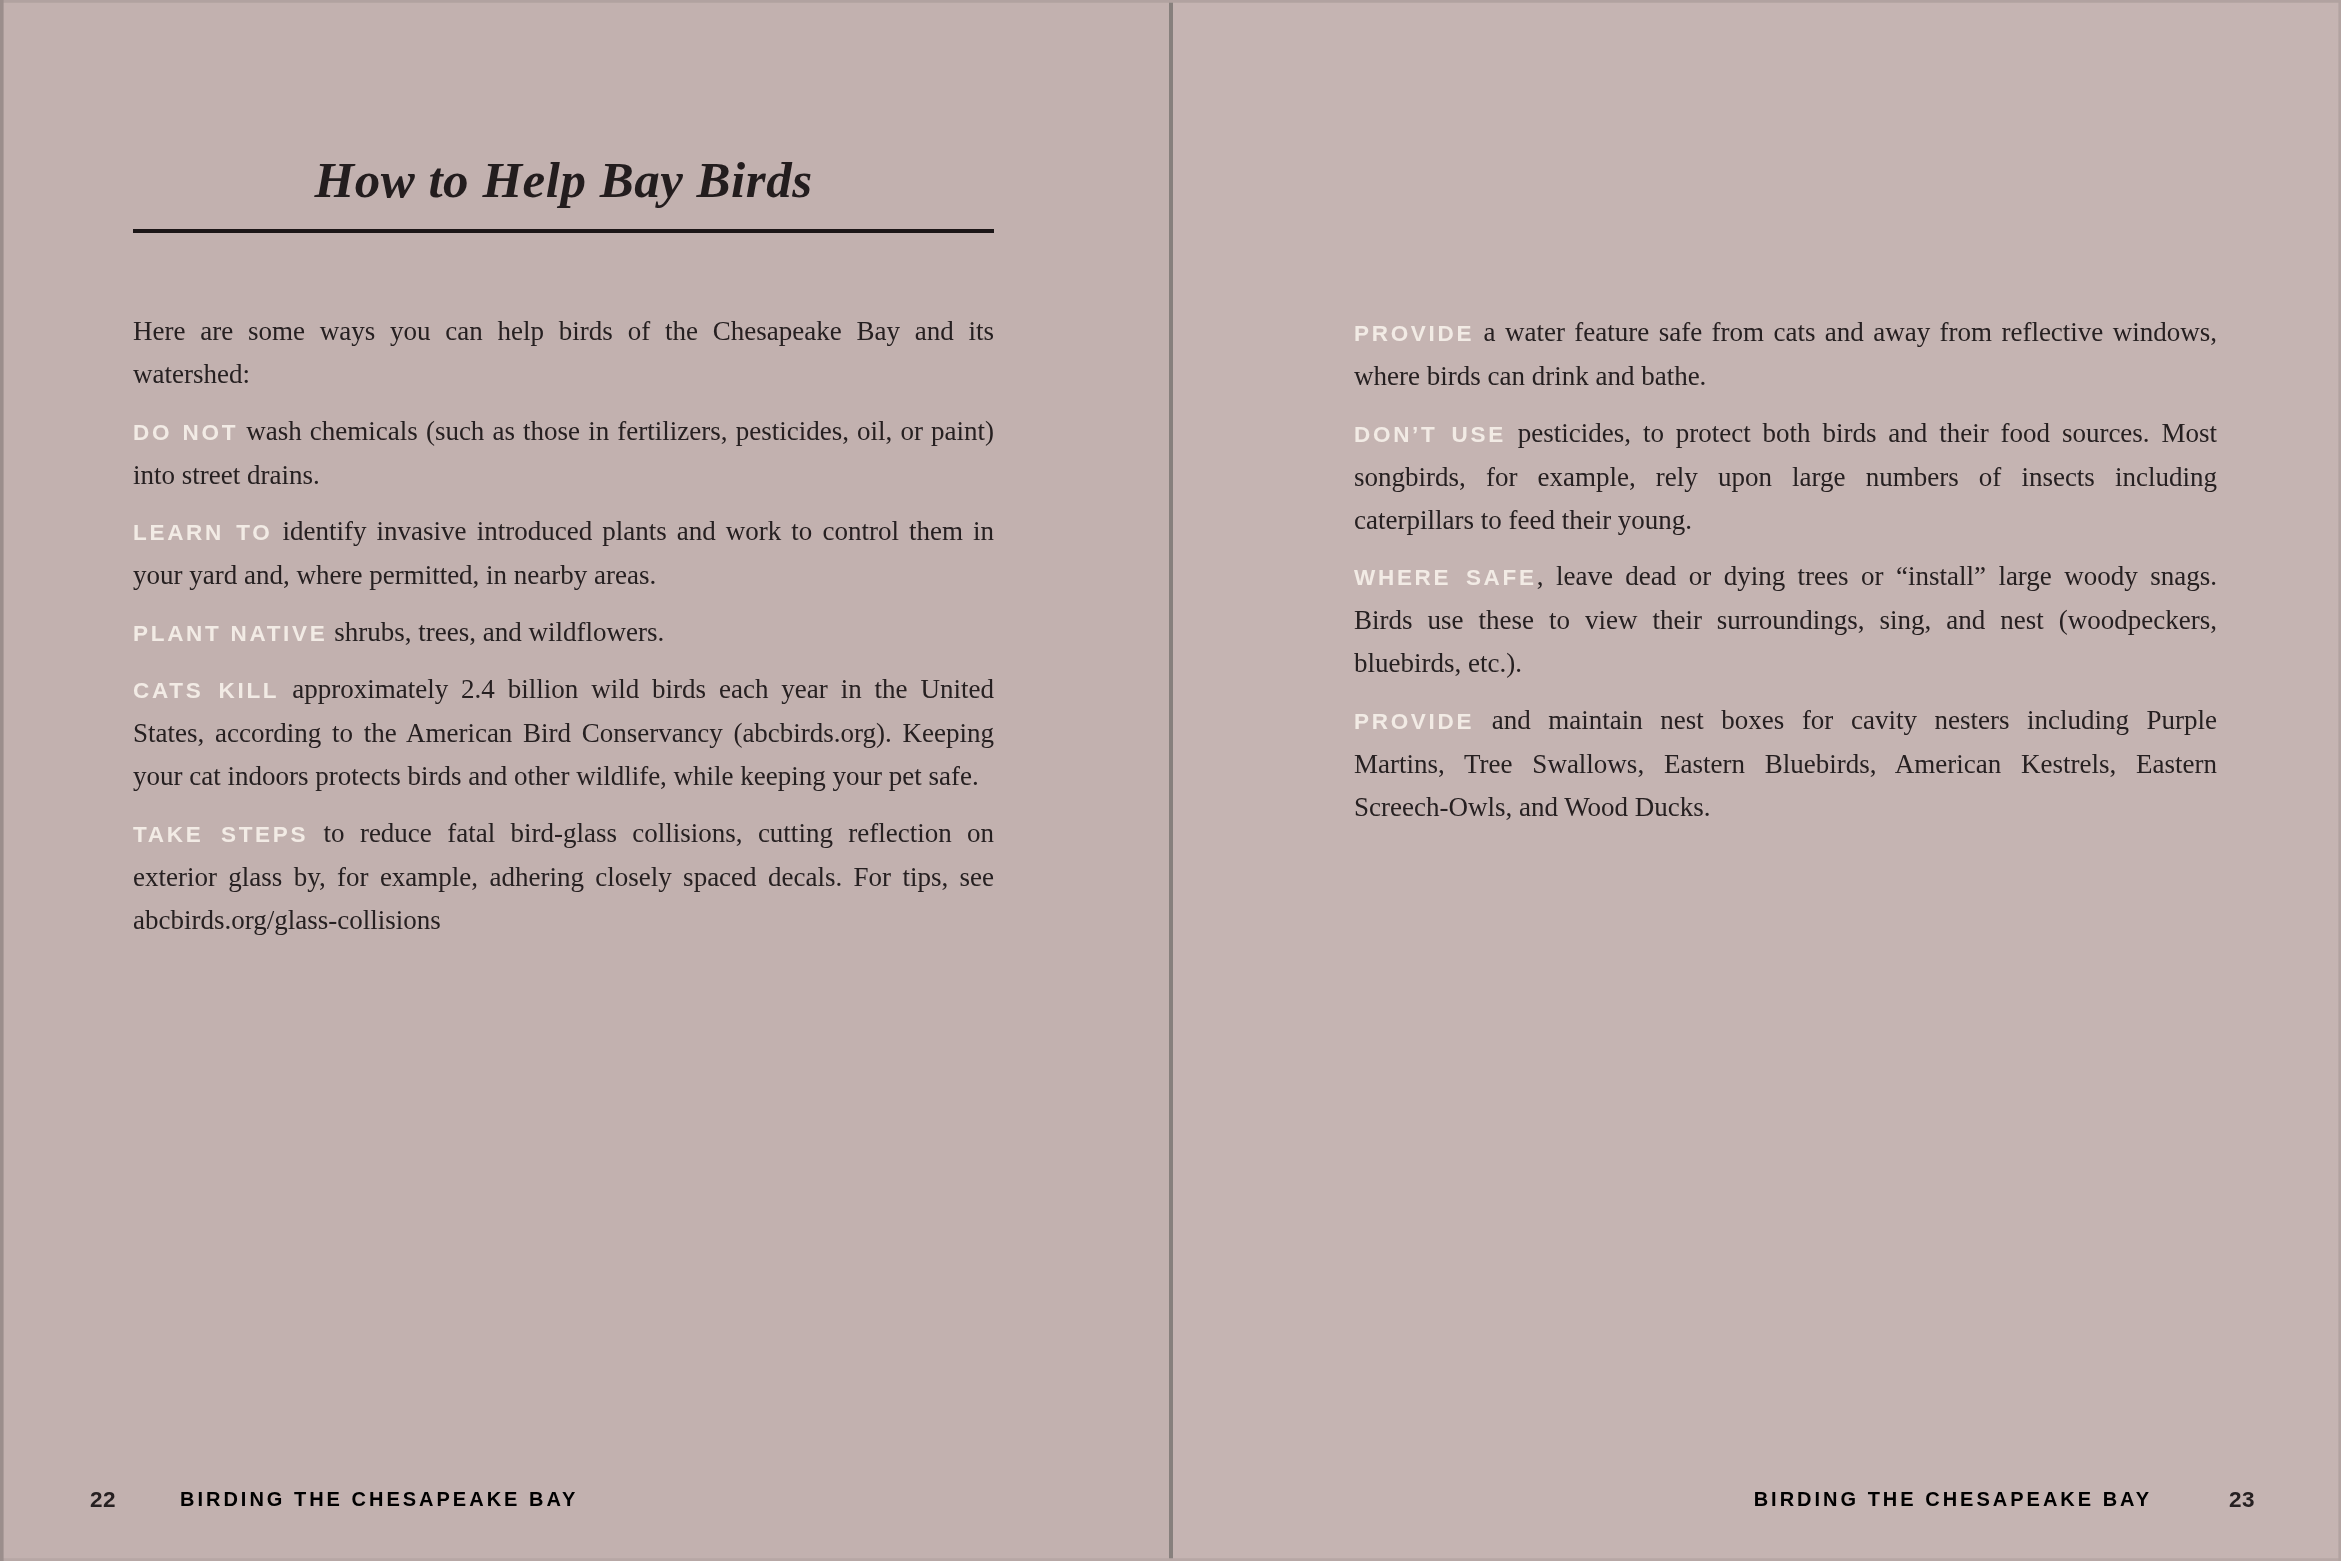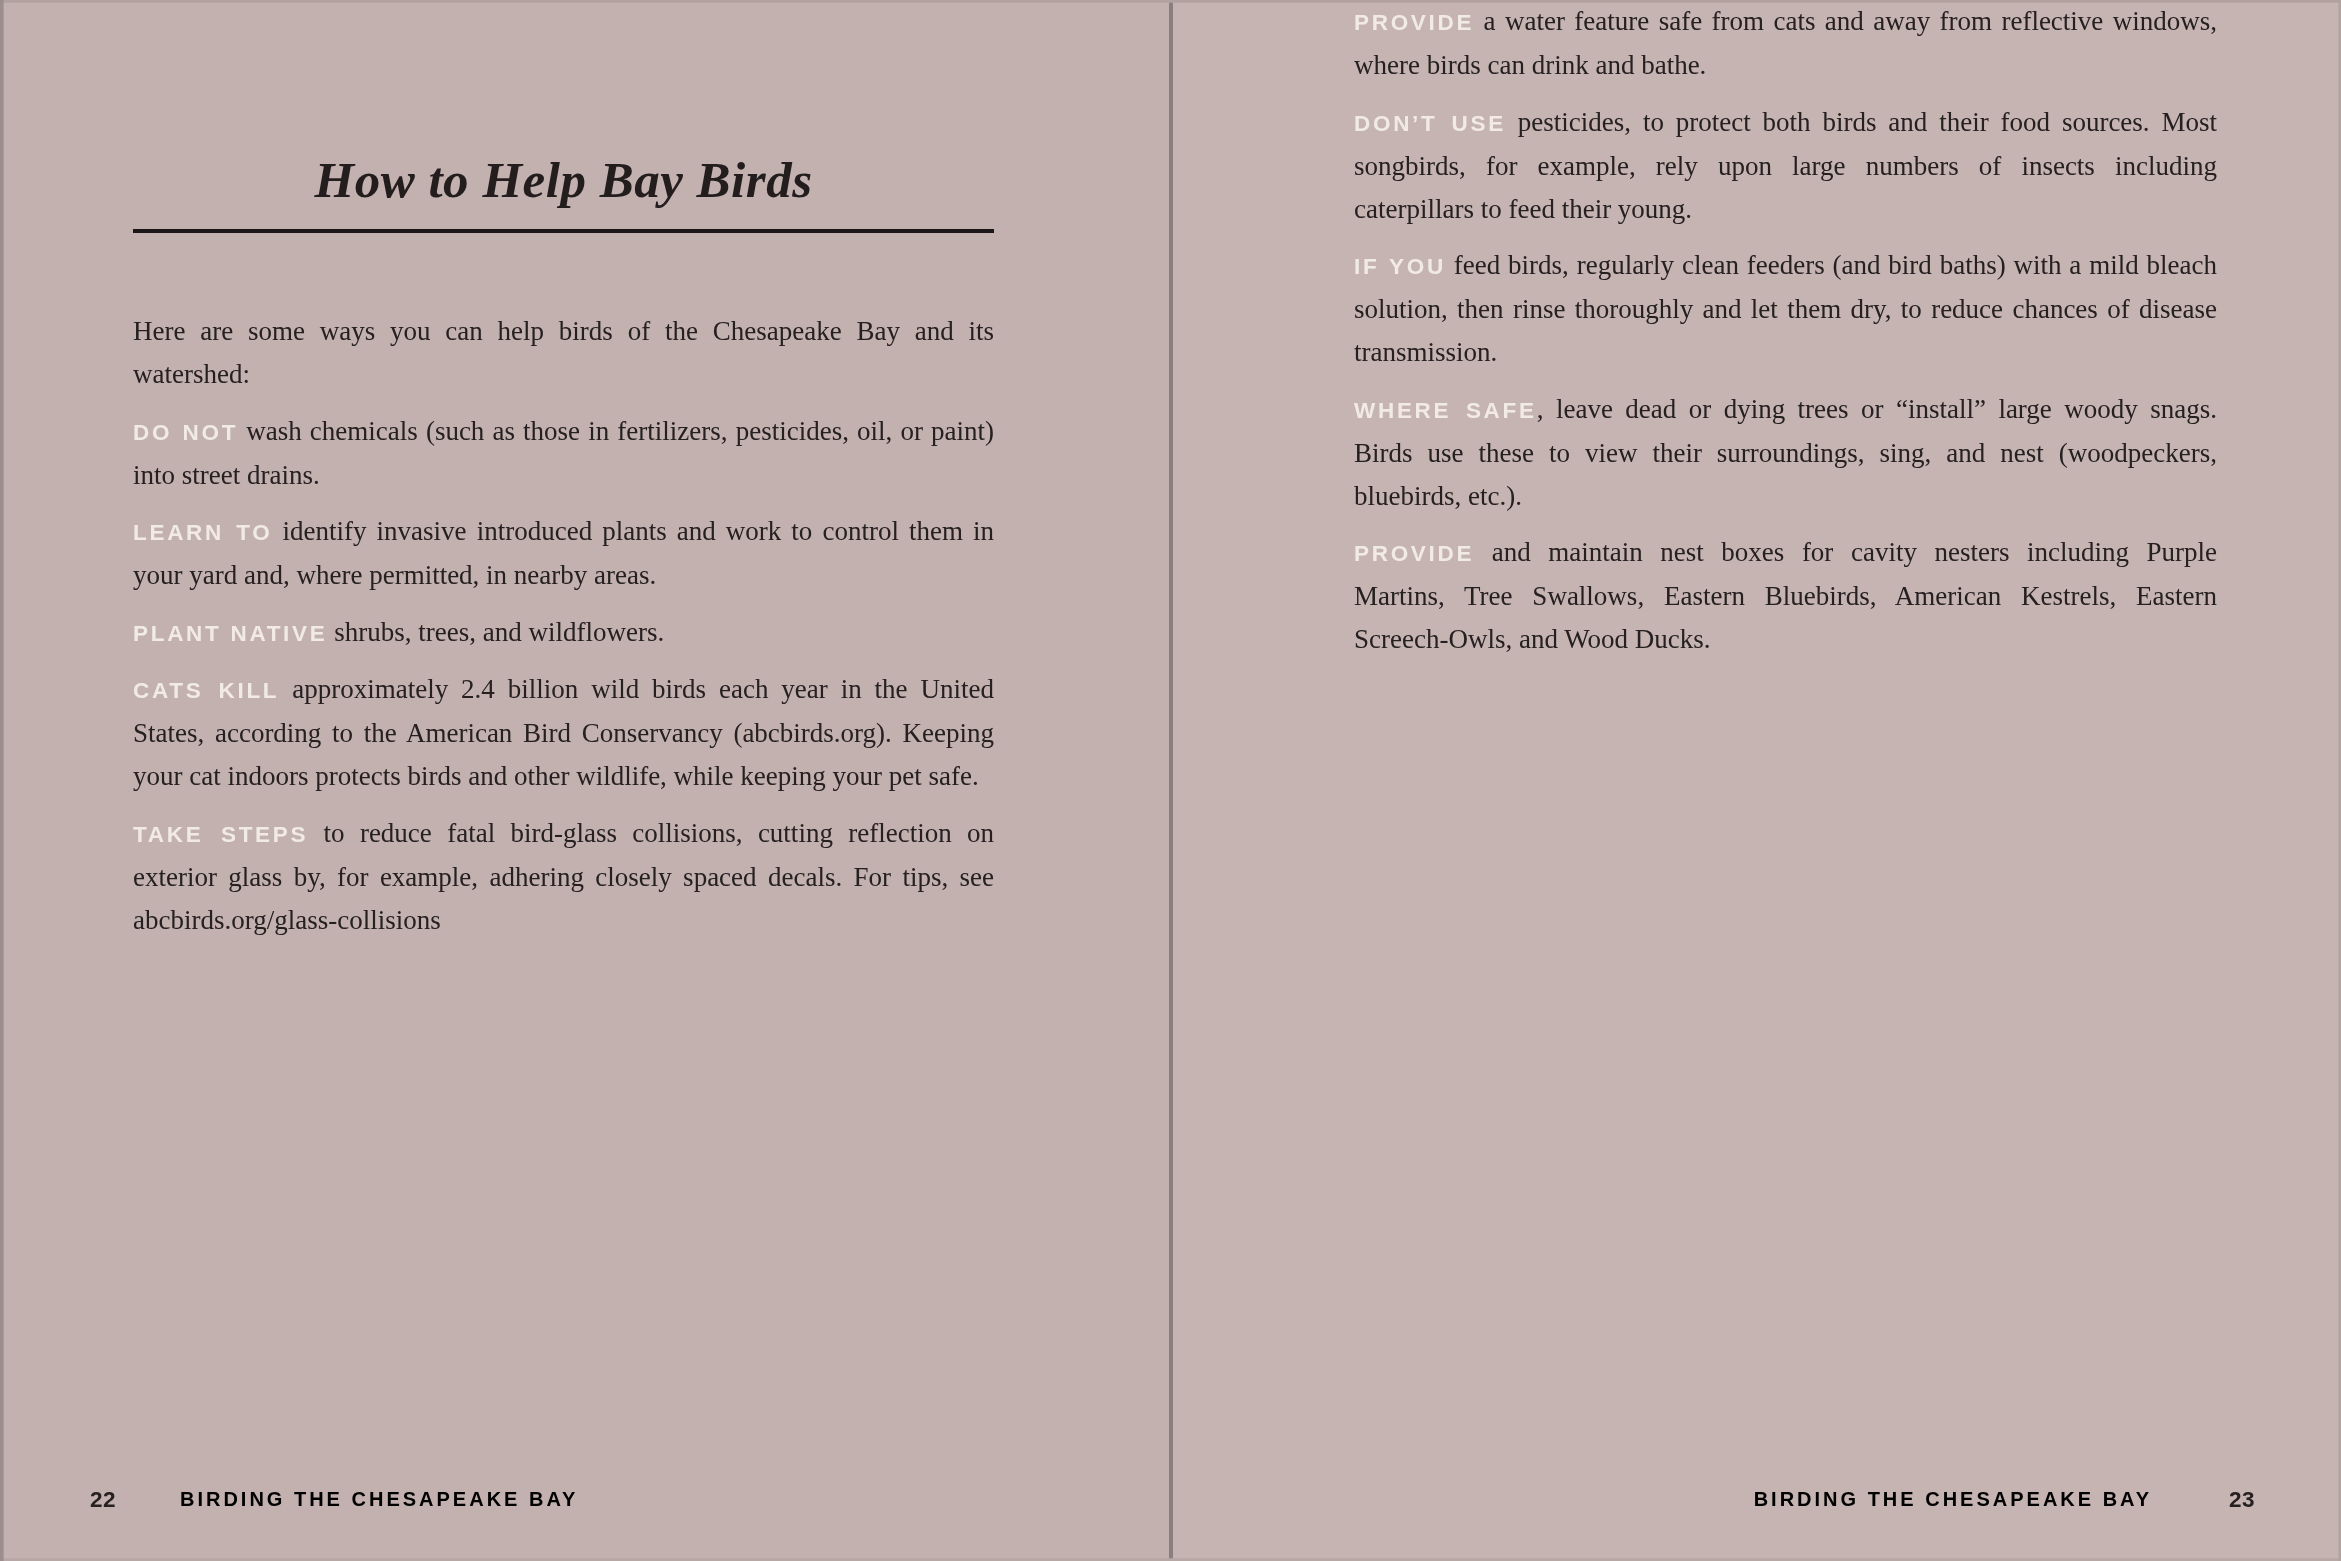--- a/index.html
+++ b/index.html
@@ -27,21 +27,21 @@
   .page-right { left: 1173px; width: 1169px; background: #c5b4b2; }
 
   .gutter {
     position: absolute; top: 0; left: 1169px;
     width: 3.6px; height: 100%;
     background: #87807d;
   }
 
   .column { position: absolute; top: 0; }
   .column-left  { left: 133px; width: 861px; }
-  .column-right { left: 181px; width: 863px; }
+  .column-right { left: 181px; width: 863px; padding-top: 311px; }
 
   h1.title {
     margin: 155px 0 0 0;
     font: italic 700 51px/1 "Liberation Serif", serif;
     letter-spacing: 0.01em;
     text-align: center;
     color: #231d1e;
   }
   .title-rule {
     border: none;
@@ -126,21 +126,20 @@
   </section>
 
   <div class="gutter"></div>
 
   <section class="page page-right">
     <div class="column column-right">
       <p class="item"><span class="lead">PROVIDE</span><span class="sep"></span><span class="body-text"> a water feature safe from cats and away from reflective windows, where birds can drink and bathe.</span></p>
 
       <p class="item"><span class="lead">DON’T USE</span><span class="sep"></span><span class="body-text"> pesticides, to protect both birds and their food sources. Most songbirds, for example, rely upon large numbers of insects including caterpillars to feed their young.</span></p>
 
-      <p class="item"><span class="lead">IF YOU</span><span class="sep"></span><span class="body-text"> feed birds, regularly clean feeders (and bird baths) with a mild bleach solution, then rinse thoroughly and let them dry, to reduce chances of disease transmission.</span></p>
 
       <p class="item"><span class="lead">WHERE SAFE</span><span class="sep">,</span><span class="body-text"> leave dead or dying trees or “install” large woody snags. Birds use these to view their surroundings, sing, and nest (woodpeckers, bluebirds, etc.).</span></p>
 
       <p class="item"><span class="lead">PROVIDE</span><span class="sep"></span><span class="body-text"> and maintain nest boxes for cavity nesters including Purple Martins, Tree Swallows, Eastern Bluebirds, American Kestrels, Eastern Screech-Owls, and Wood Ducks.</span></p>
     </div>
 
     <footer class="footer footer-right">
       <span class="book-title">BIRDING THE CHESAPEAKE BAY</span>
       <span class="page-num">23</span>
     </footer>

